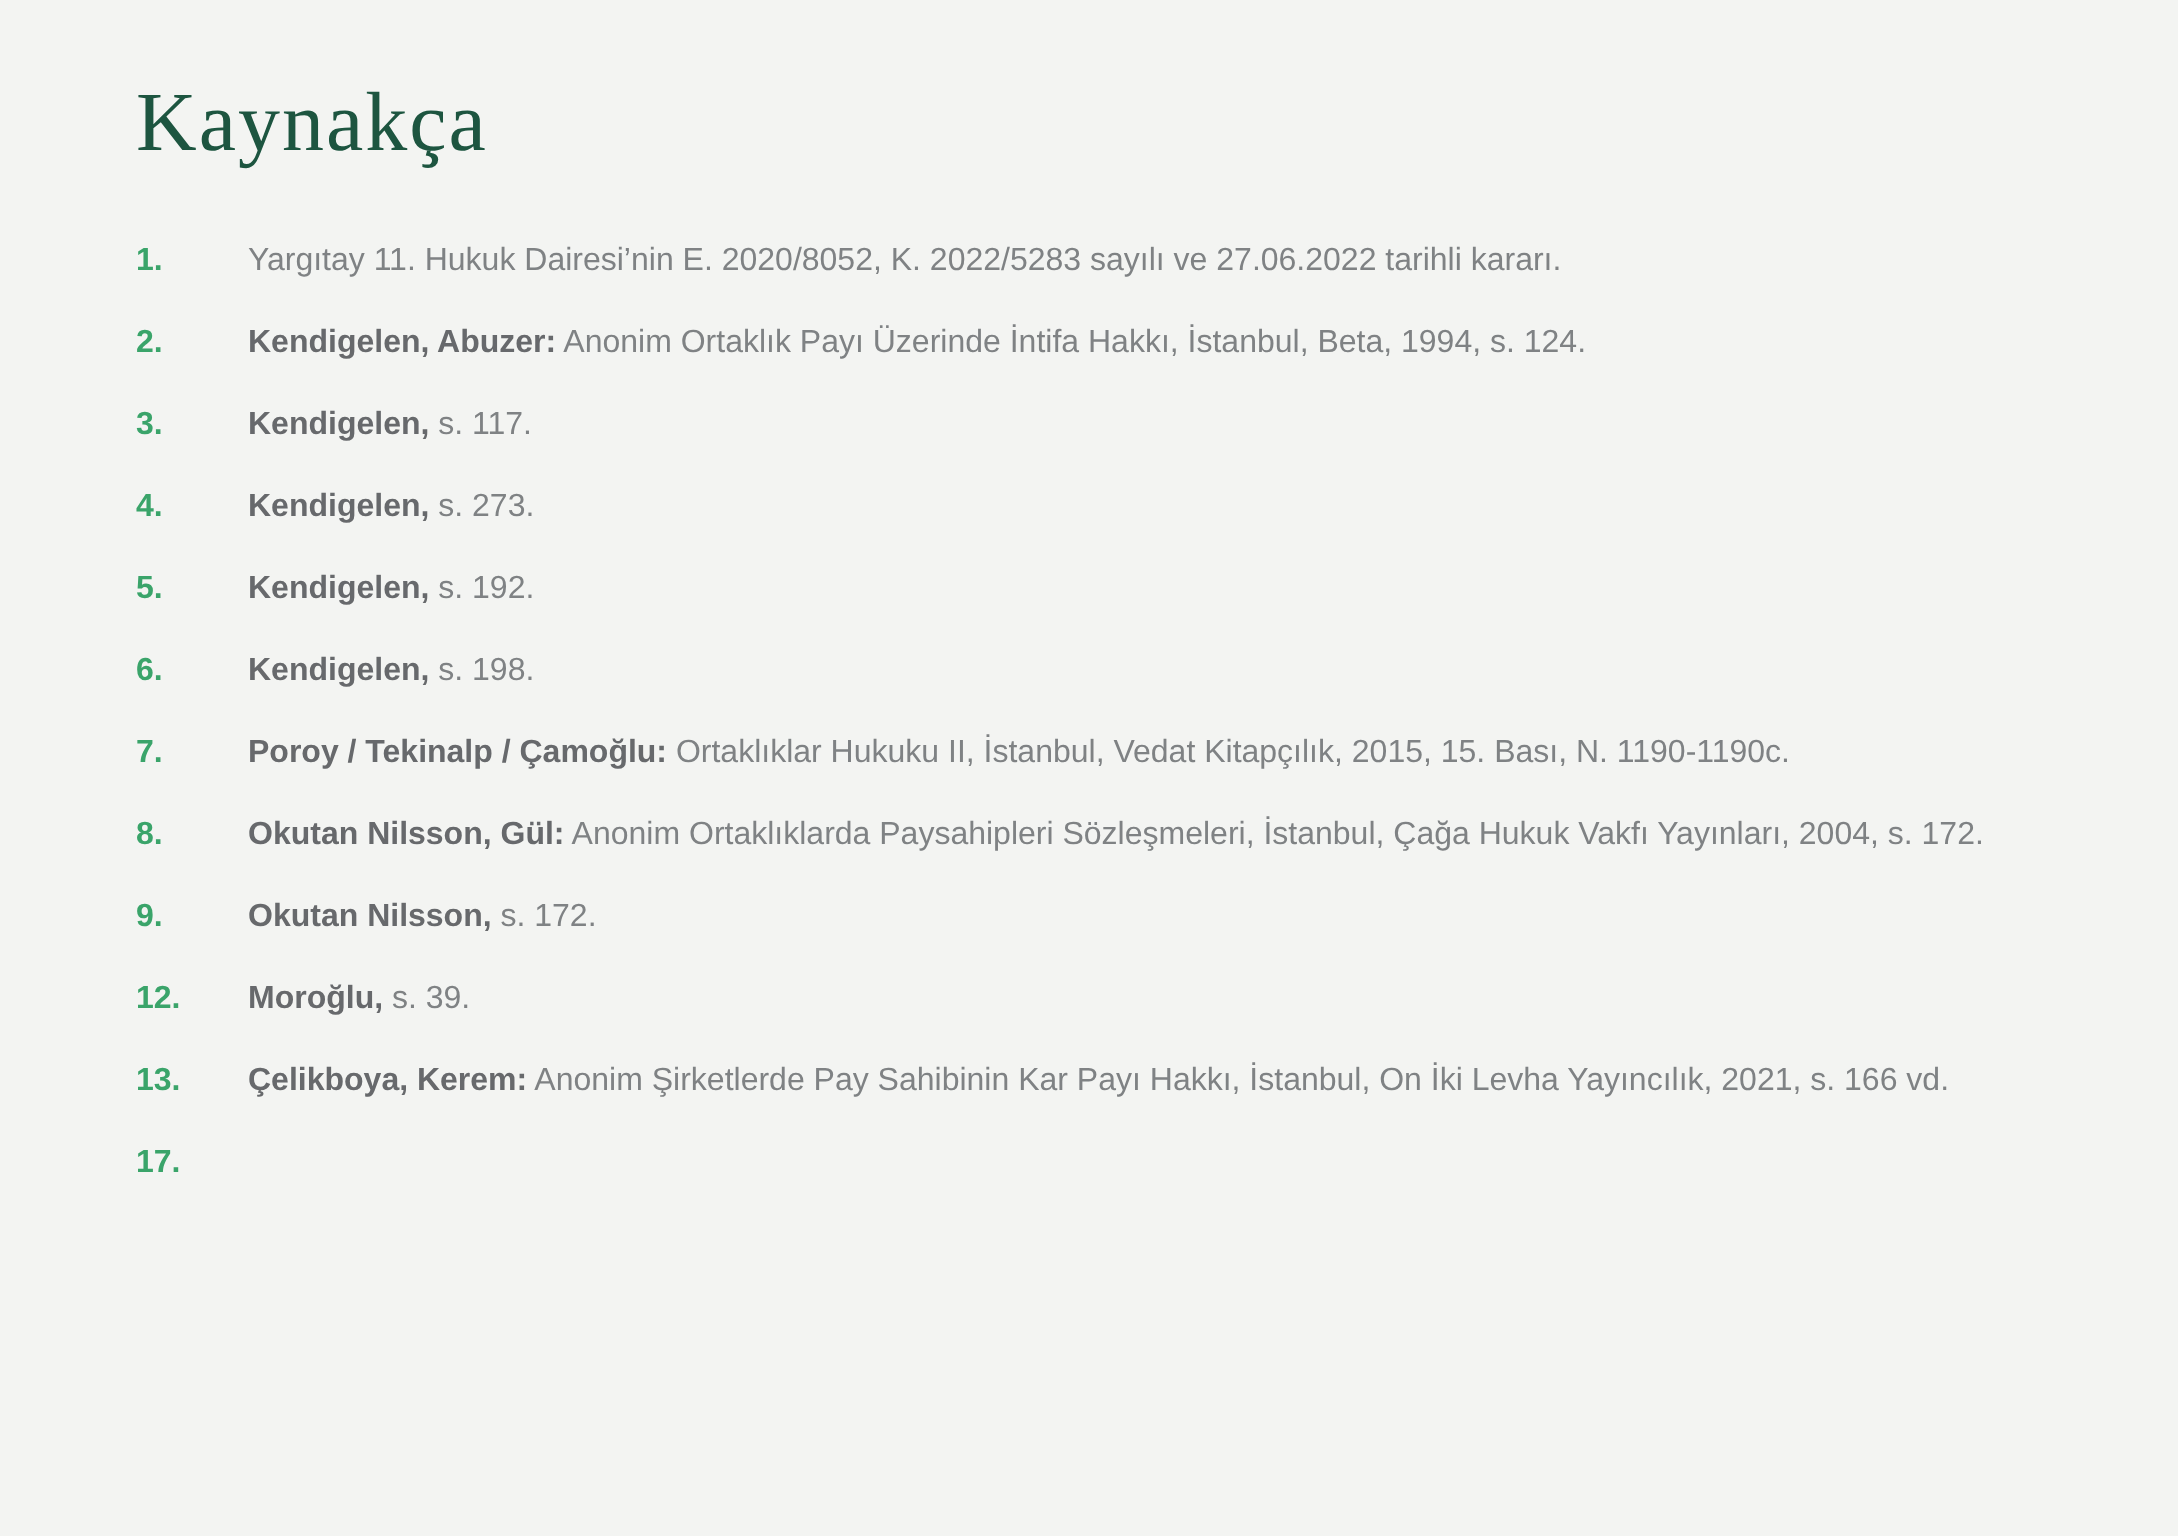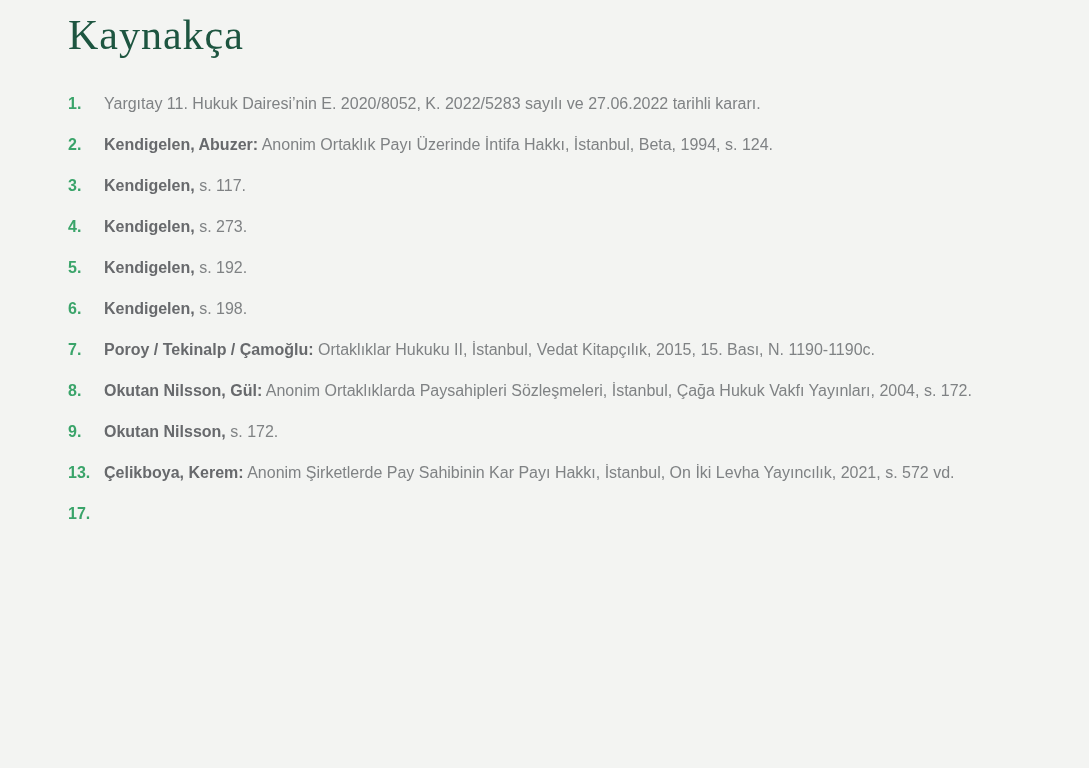--- a/index.html
+++ b/index.html
@@ -14,21 +14,21 @@
   body {
     width: 1089px;
     height: 768px;
     overflow: hidden;
     background: var(--bg);
     font-family: "Liberation Sans", "DejaVu Sans", sans-serif;
   }
   .page {
     width: 1089px;
     height: 600px;
-    padding: 11px 77px 0 68px;
+    padding: 38px 77px 0 68px;
     overflow: hidden;
   }
   h1.page-title {
     font-family: "Liberation Serif", "DejaVu Serif", serif;
     font-weight: 400;
     font-size: 42px;
     line-height: 1.15;
     letter-spacing: 1px;
     color: var(--title-green);
     margin: 0 0 33px 0;
@@ -45,21 +45,21 @@
     font-size: 16px;
     line-height: 23px;
     color: var(--text-gray);
   }
   .ref-num {
     flex: 0 0 36px;
     width: 36px;
     color: var(--num-green);
     font-weight: 700;
   }
-  .ref-body { flex: 1 1 auto; min-width: 0; }
+  .ref-body { flex: 1 1 auto; min-width: 0; margin-left: 20px; }
   .ref-author { font-weight: 700; color: var(--author-gray); }
   .ref-plain { font-weight: 400; color: var(--text-gray); }
   
   ol.ref-list li.ref-item:nth-child(14) .ref-body { max-width: 830px; }
 </style>
 </head>
 <body>
 
 <div class="page">
   <h1 class="page-title">Kaynakça</h1>
@@ -94,20 +94,24 @@
       </li>
       <li class="ref-item">
         <span class="ref-num">8.</span>
         <span class="ref-body"><span class="ref-author">Okutan Nilsson, Gül:</span><span class="ref-plain"> Anonim Ortaklıklarda Paysahipleri Sözleşmeleri, İstanbul, Çağa Hukuk Vakfı Yayınları, 2004, s. 172.</span></span>
       </li>
       <li class="ref-item">
         <span class="ref-num">9.</span>
         <span class="ref-body"><span class="ref-author">Okutan Nilsson,</span><span class="ref-plain"> s. 172.</span></span>
       </li>
       <li class="ref-item">
+        <span class="ref-num">12.</span>
+        <span class="ref-body"><span class="ref-author">Moroğlu,</span><span class="ref-plain"> s. 39.</span></span>
+      </li>
+      <li class="ref-item">
         <span class="ref-num">13.</span>
-        <span class="ref-body"><span class="ref-author">Çelikboya, Kerem:</span><span class="ref-plain"> Anonim Şirketlerde Pay Sahibinin Kar Payı Hakkı, İstanbul, On İki Levha Yayıncılık, 2021, s. 572 vd.</span></span>
+        <span class="ref-body"><span class="ref-author">Çelikboya, Kerem:</span><span class="ref-plain"> Anonim Şirketlerde Pay Sahibinin Kar Payı Hakkı, İstanbul, On İki Levha Yayıncılık, 2021, s. 166 vd.</span></span>
       </li>
       <li class="ref-item">
         <span class="ref-num">17.</span>
       </li>
     </ol>
 </div>
 
 </body></html>

